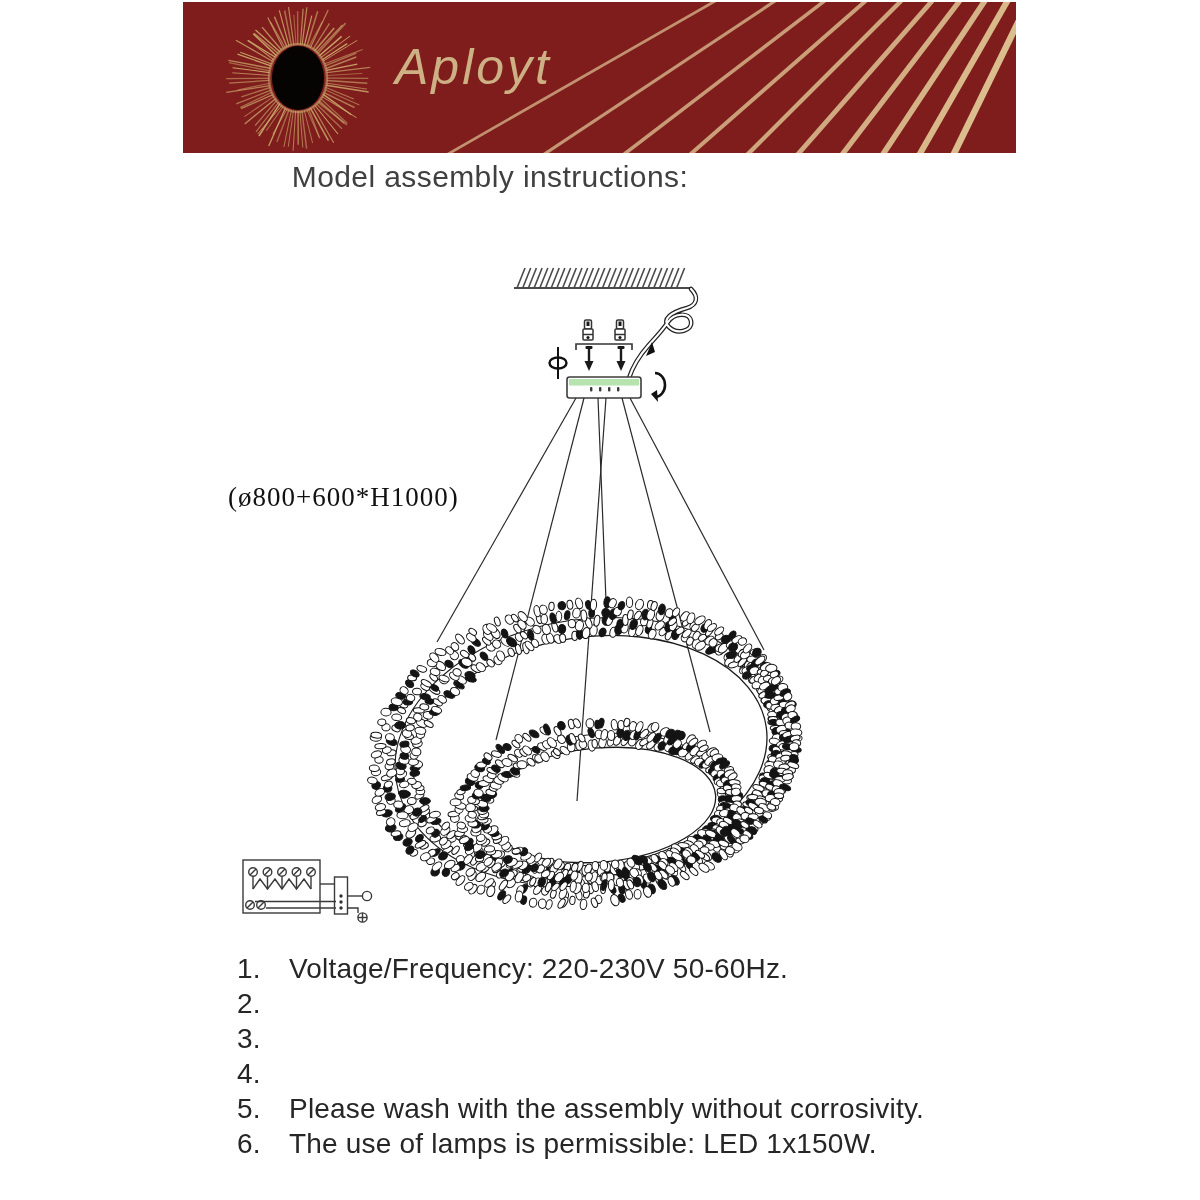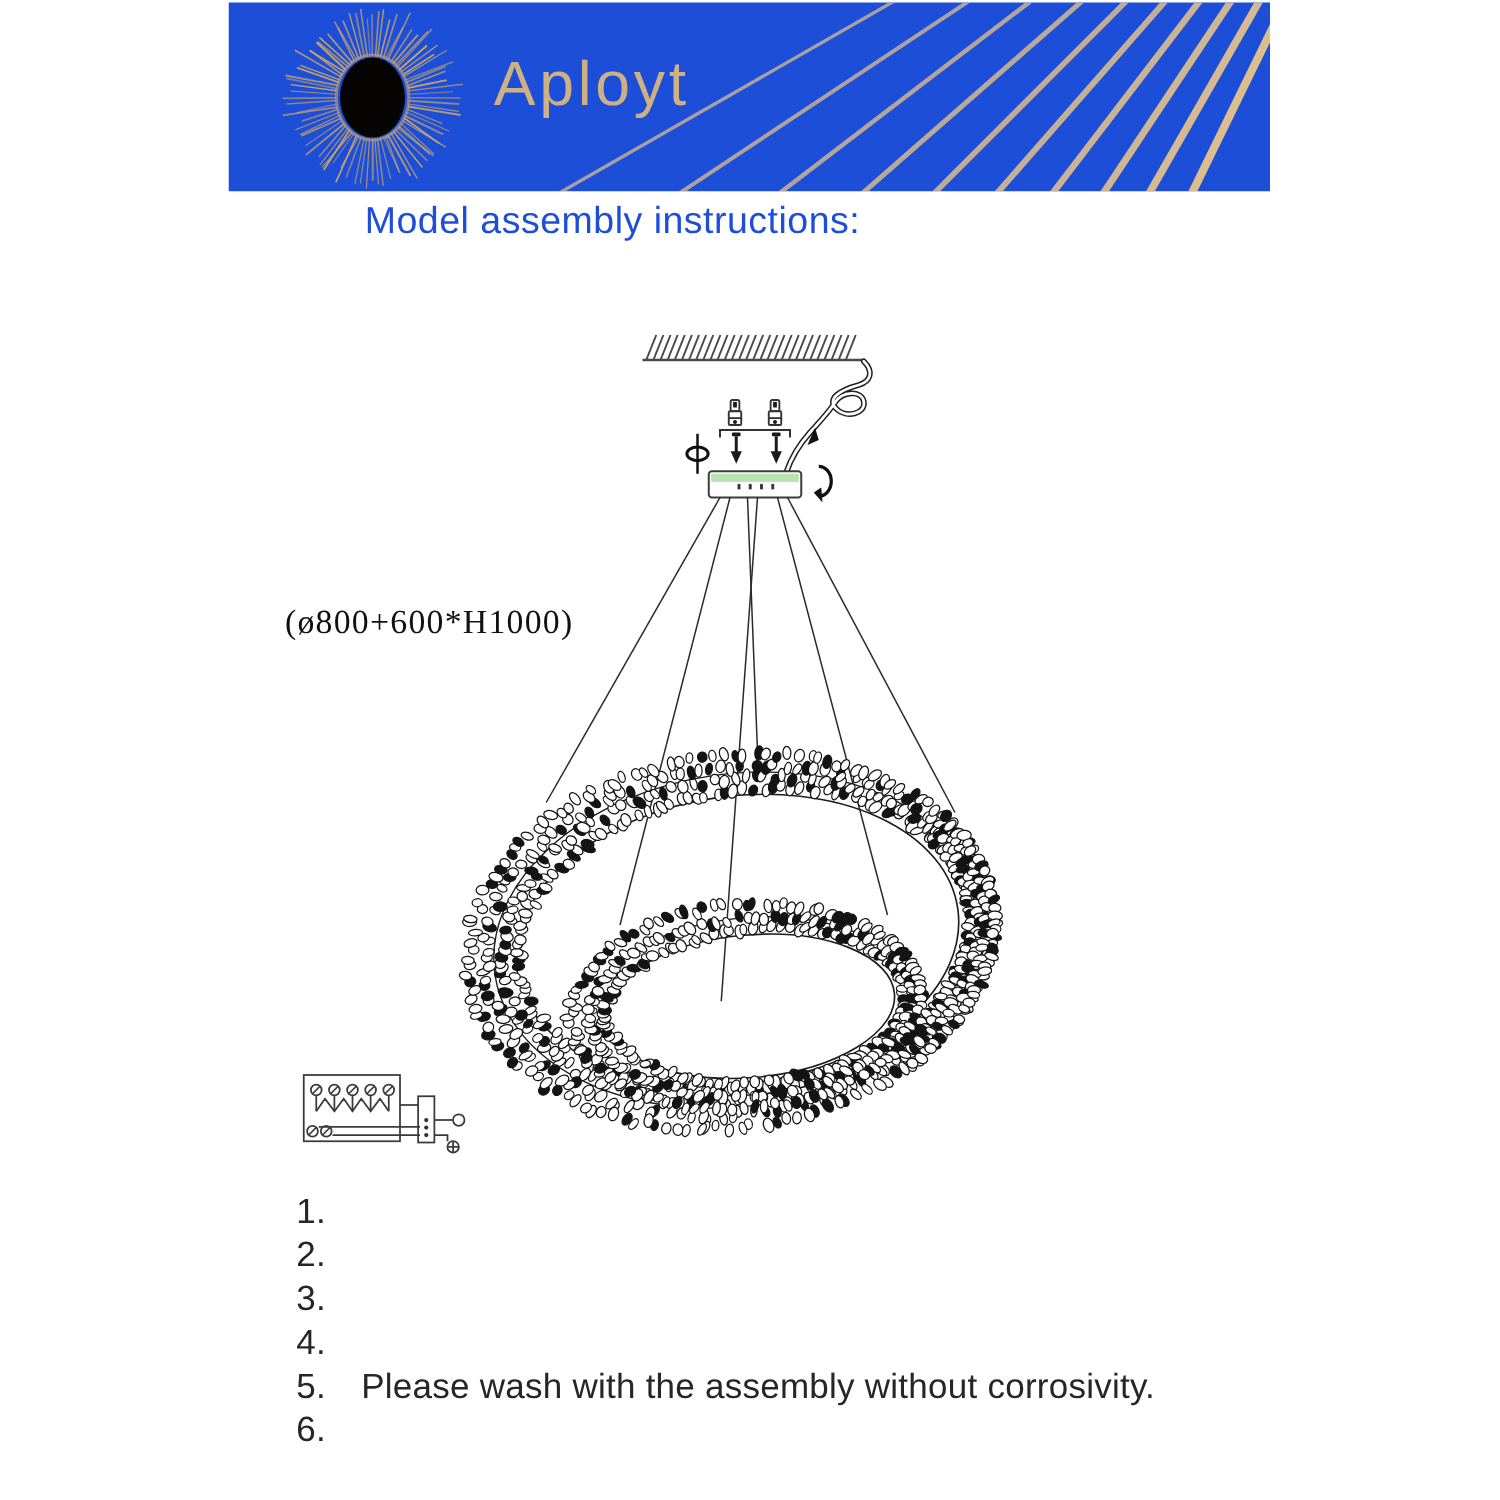--- a/index.html
+++ b/index.html
@@ -1,25 +1,25 @@
 <!DOCTYPE html>
 <html><head>
 <meta charset="utf-8">
 <style>
   html,body{margin:0;padding:0;background:#ffffff;}
   .page{position:relative;width:1200px;height:1200px;background:#ffffff;overflow:hidden;
         font-family:"Liberation Sans",sans-serif;color:#2b2b2b;}
   
-  .banner{position:absolute;left:183px;top:2px;width:833px;height:151px;background:#1d4ed8;overflow:hidden;}
+  .banner{position:absolute;left:183px;top:2px;width:833px;height:151px;background:#7f1d1d;overflow:hidden;font-style:italic;}
   .banner svg{position:absolute;left:0;top:0;}
   .logo{position:absolute;left:212px;top:36px;font-size:50px;letter-spacing:3px;
         color:#cdb083;font-weight:400;}
   
   .title-block{position:absolute;left:0;top:158px;width:980px;text-align:center;
-               font-size:30px;line-height:37px;color:#1d4ed8;letter-spacing:.4px;}
+               font-size:30px;line-height:37px;color:#404040;letter-spacing:.4px;}
   
   #drawing{position:absolute;left:0;top:0;width:1200px;height:1200px;}
   .dim-label{position:absolute;left:228px;top:482px;font-family:"Liberation Serif",serif;
              font-weight:normal;font-size:27px;letter-spacing:1px;color:#111;}
   
   .instructions{position:absolute;left:237px;top:951px;font-size:28px;line-height:35px;
                 color:#262626;letter-spacing:.2px;}
   .li{display:flex;}
   .li .num{width:52px;flex:0 0 52px;}
 </style>
@@ -1375,32 +1375,34 @@
         <line x1="358" y1="917.5" x2="367" y2="917.5"></line>
       </g>
     </g>
   </svg>
 
   <div class="dim-label">(ø800+600*H1000)</div>
 
   <div class="instructions">
     <div class="li">
       <span class="num">1.</span>
+      <span class="txt">Voltage/Frequency: 220-230V 50-60Hz.</span>
     </div>
     <div class="li">
       <span class="num">2.</span>
     </div>
     <div class="li">
       <span class="num">3.</span>
     </div>
     <div class="li">
       <span class="num">4.</span>
     </div>
     <div class="li">
       <span class="num">5.</span>
       <span class="txt">Please wash with the assembly without corrosivity.</span>
     </div>
     <div class="li">
       <span class="num">6.</span>
+      <span class="txt">The use of lamps is permissible: LED 1x150W.</span>
     </div>
   </div>
 
 </div>
 
 </body></html>

